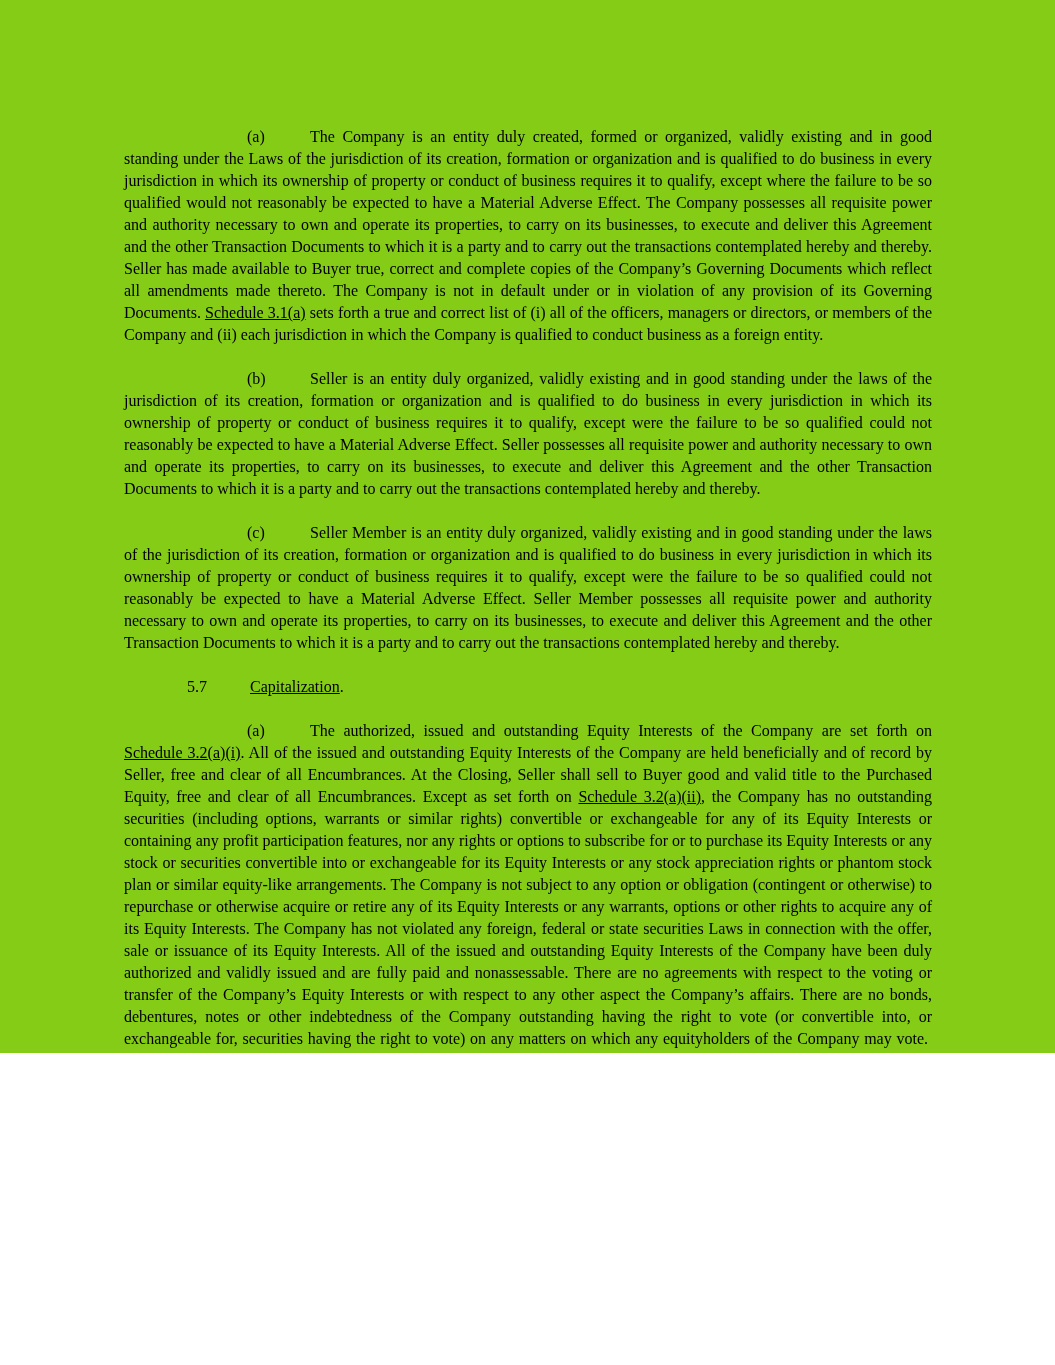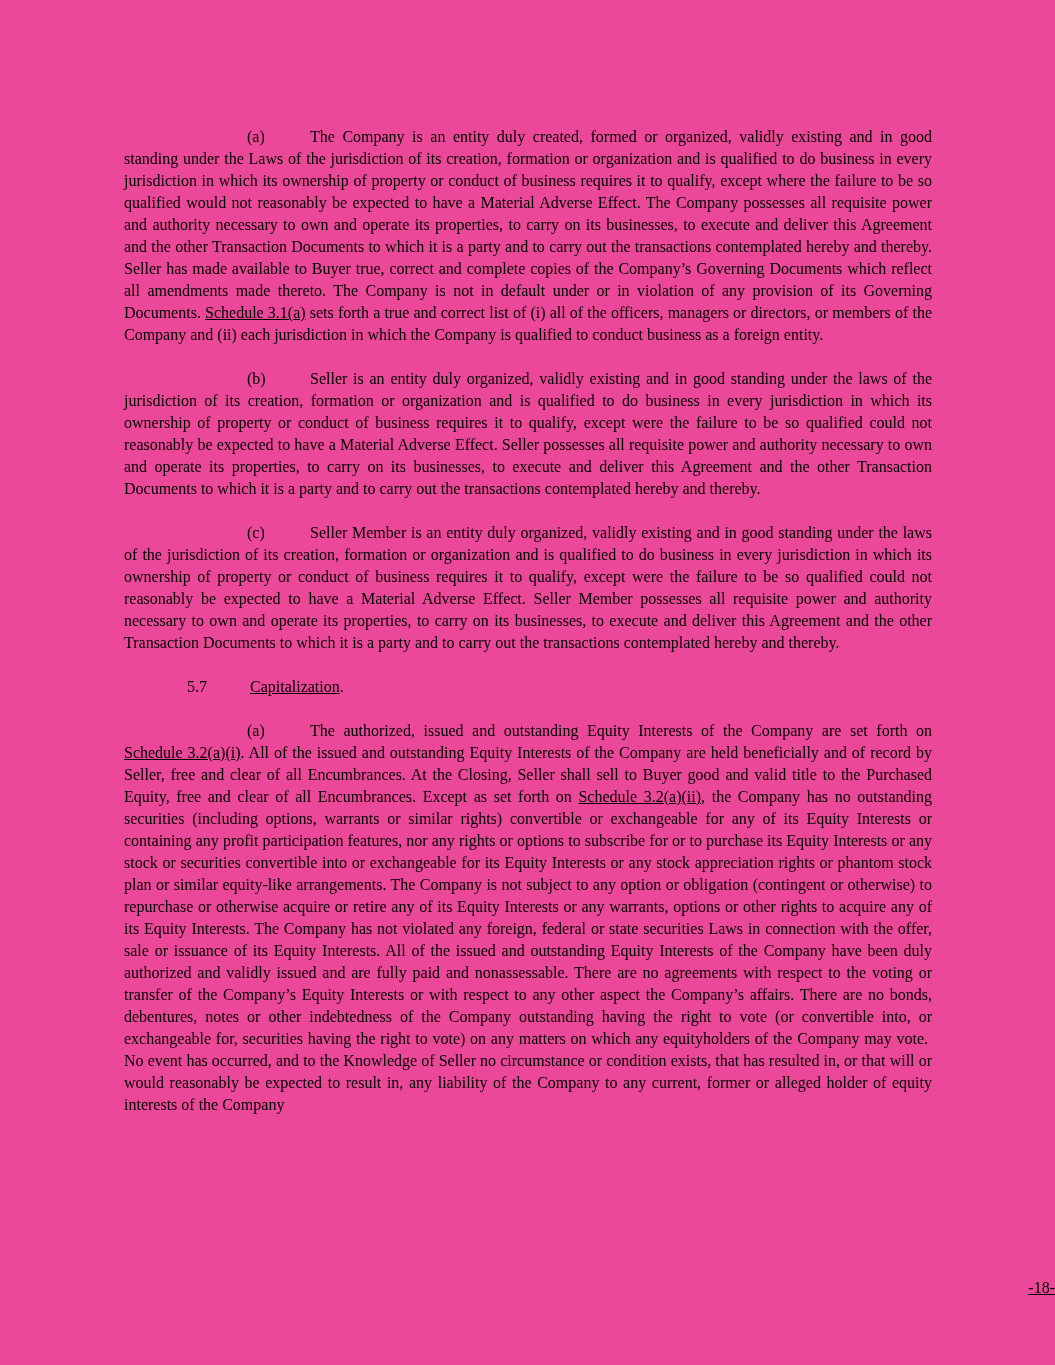--- a/index.html
+++ b/index.html
@@ -3,23 +3,23 @@
 <meta charset="utf-8">
 <style>
   html, body {
     margin: 0;
     padding: 0;
     background: #ffffff;
   }
   .page {
     position: relative;
     width: 1055px;
-    height: 1365px;
+    height: 1053px;
     margin: 0 auto;
-    background: #ec4899;
+    background: #84cc16;
     color: #000000;
     font-family: "Liberation Serif", serif;
     font-size: 16px;
     line-height: 22px;
     overflow: hidden;
   }
   .content {
     position: absolute;
     top: 126px;
     left: 124px;

